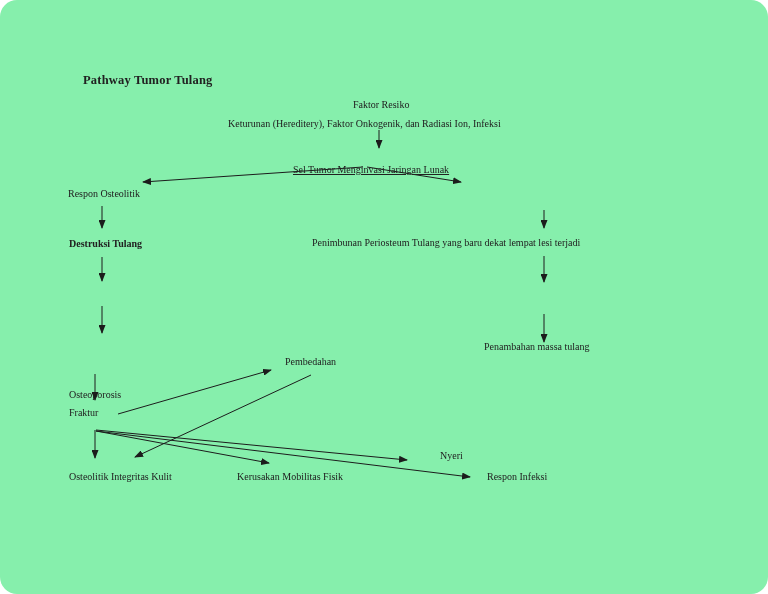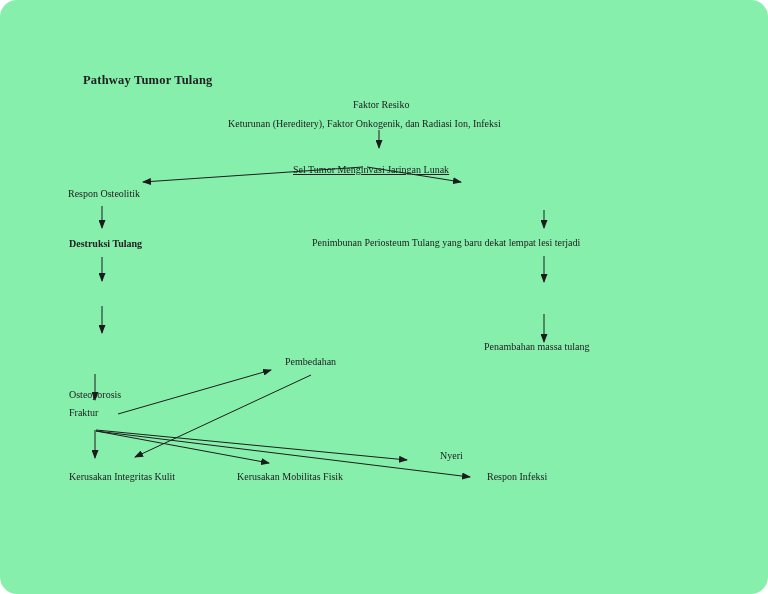--- a/index.html
+++ b/index.html
@@ -78,19 +78,19 @@
   <div class="lbl" style="left:69px; top:376px;margin-top:12px;">Osteoporosis</div>
 
   <div class="lbl" style="left:285px; top:355px;">Pembedahan</div>
 
   <div class="lbl" style="left:452px; top:340px;margin-left:32px;">Penambahan massa tulang</div>
 
   <div class="lbl" style="left:69px; top:406px;">Fraktur</div>
 
   <div class="lbl" style="left:440px; top:449px;">Nyeri</div>
 
-  <div class="lbl" style="left:69px; top:470px;">Kerusakan Integritas Kulit</div>
+  <div class="lbl" style="left:69px; top:470px;">Osteolitik Integritas Kulit</div>
 
   <div class="lbl" style="left:237px; top:470px;">Kerusakan Mobilitas Fisik</div>
 
   <div class="lbl" style="left:487px; top:470px;">Respon Infeksi</div>
 
 </div>
 
 </body></html>

